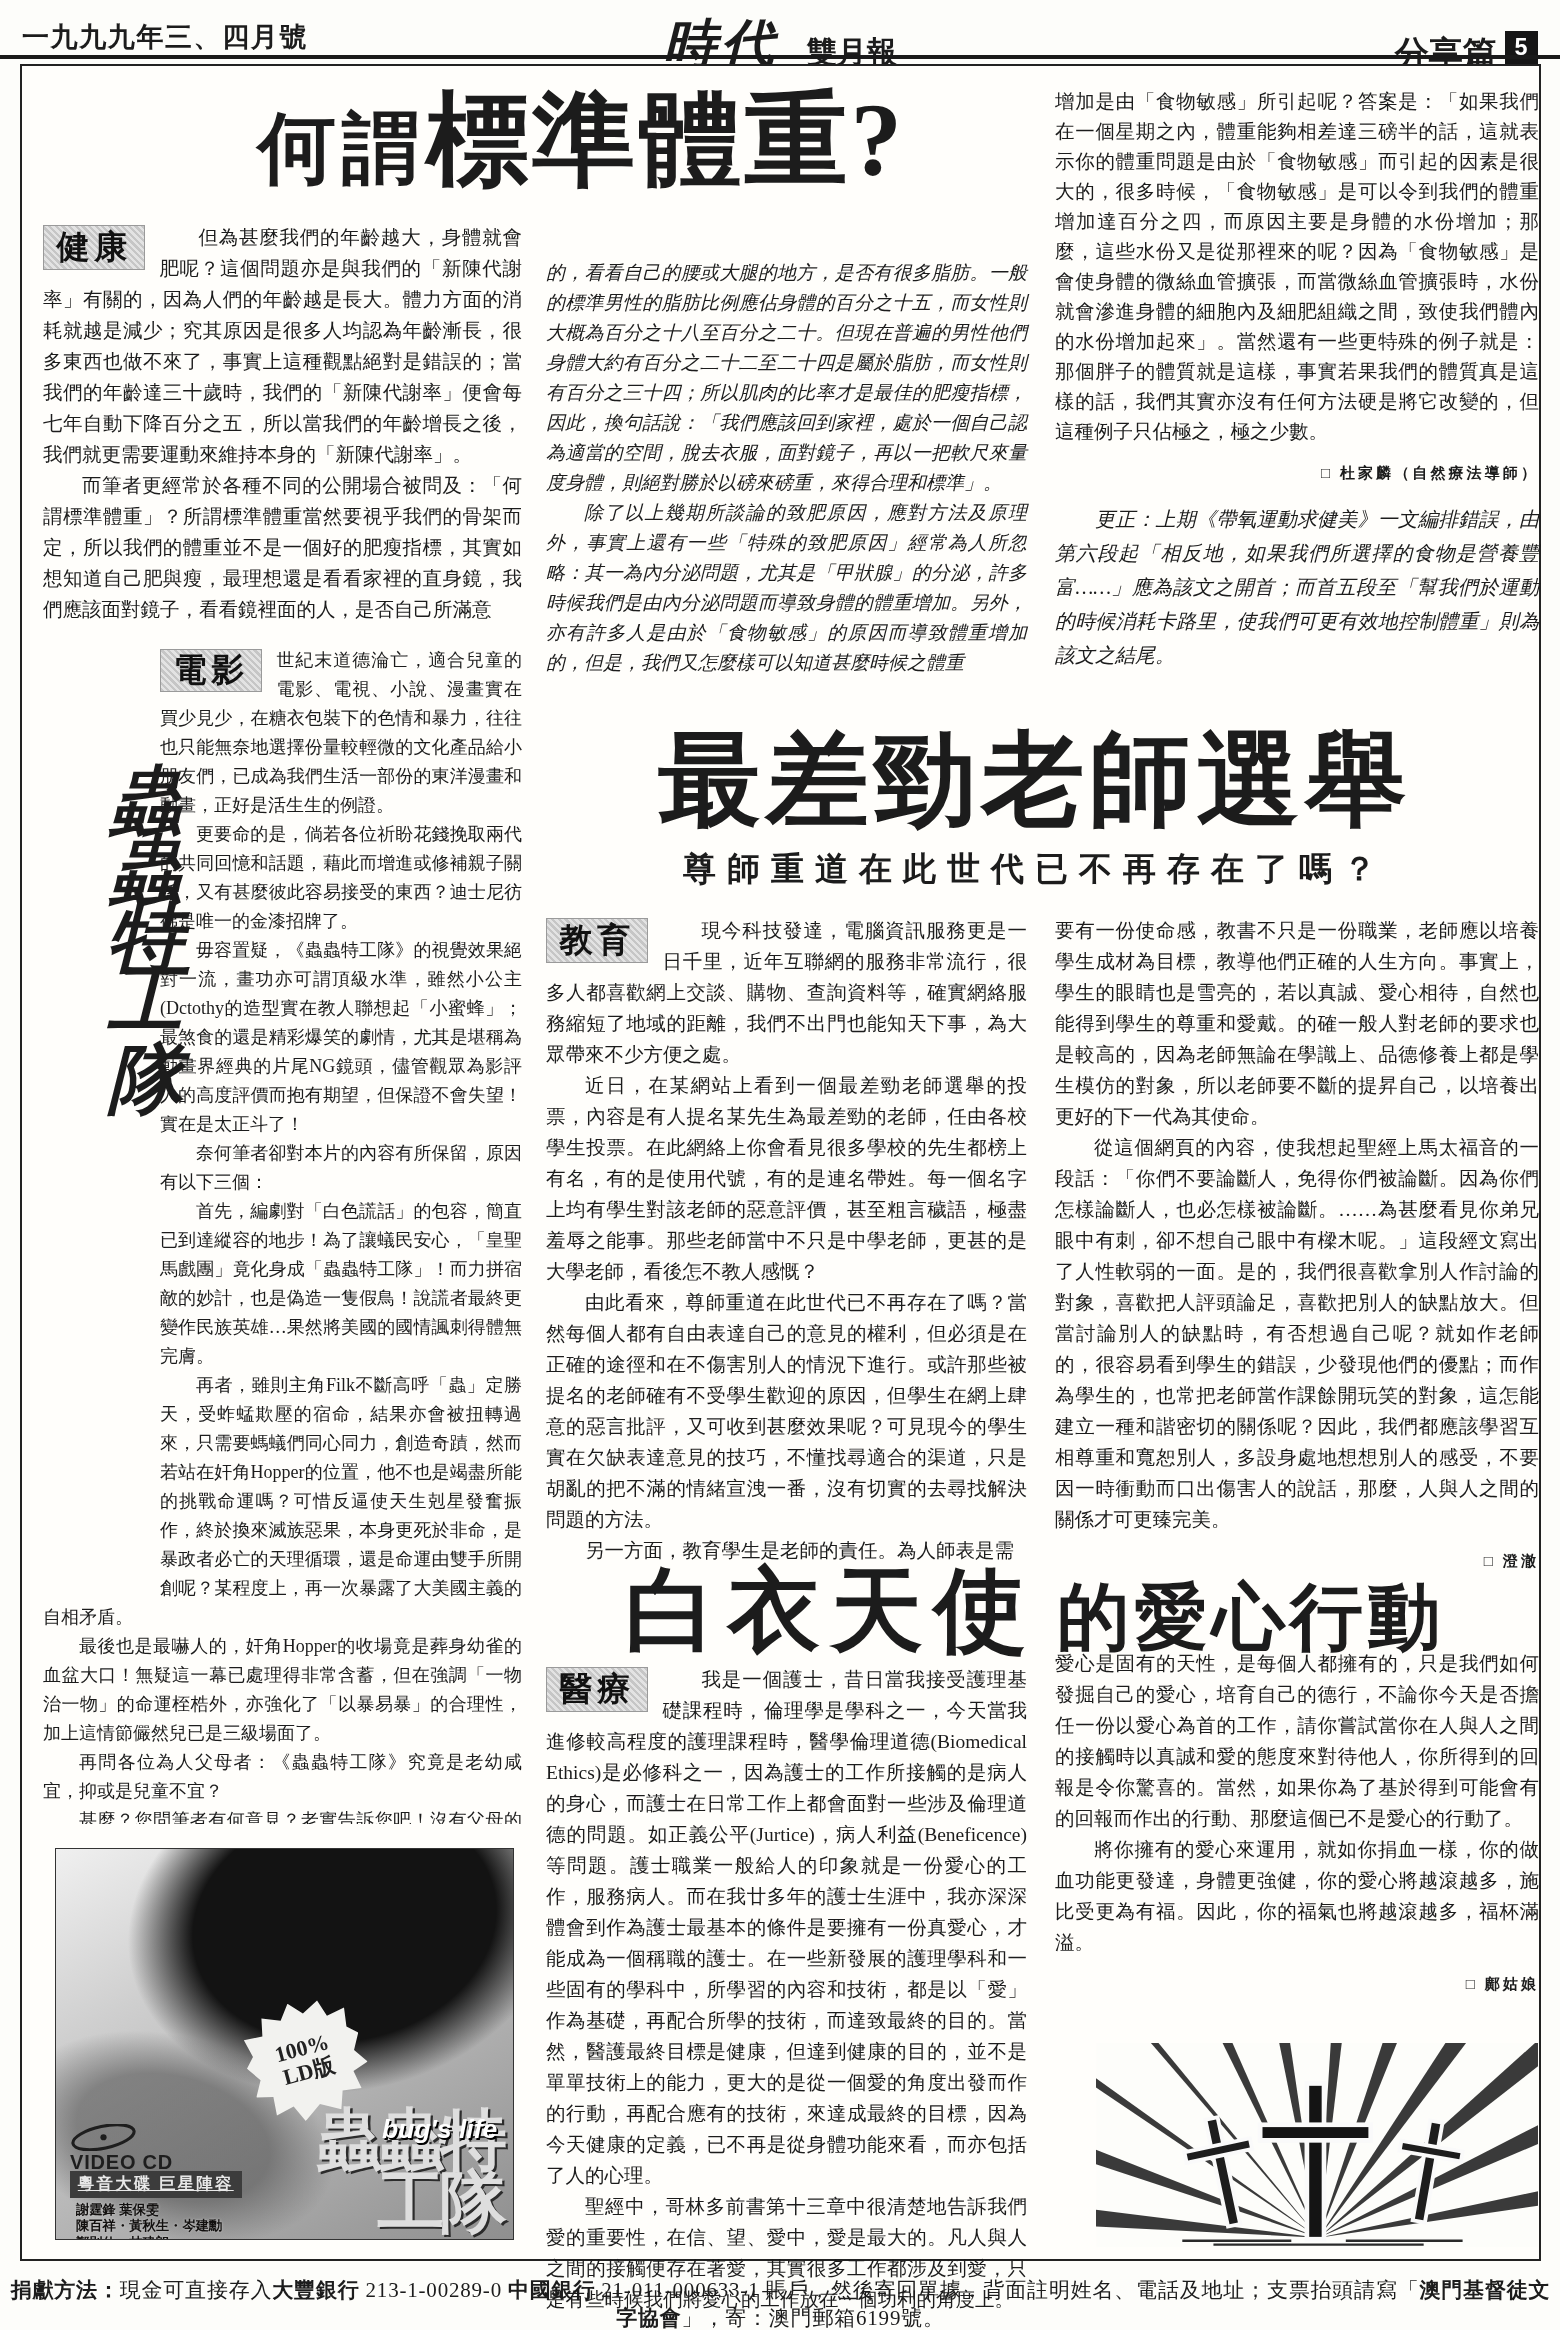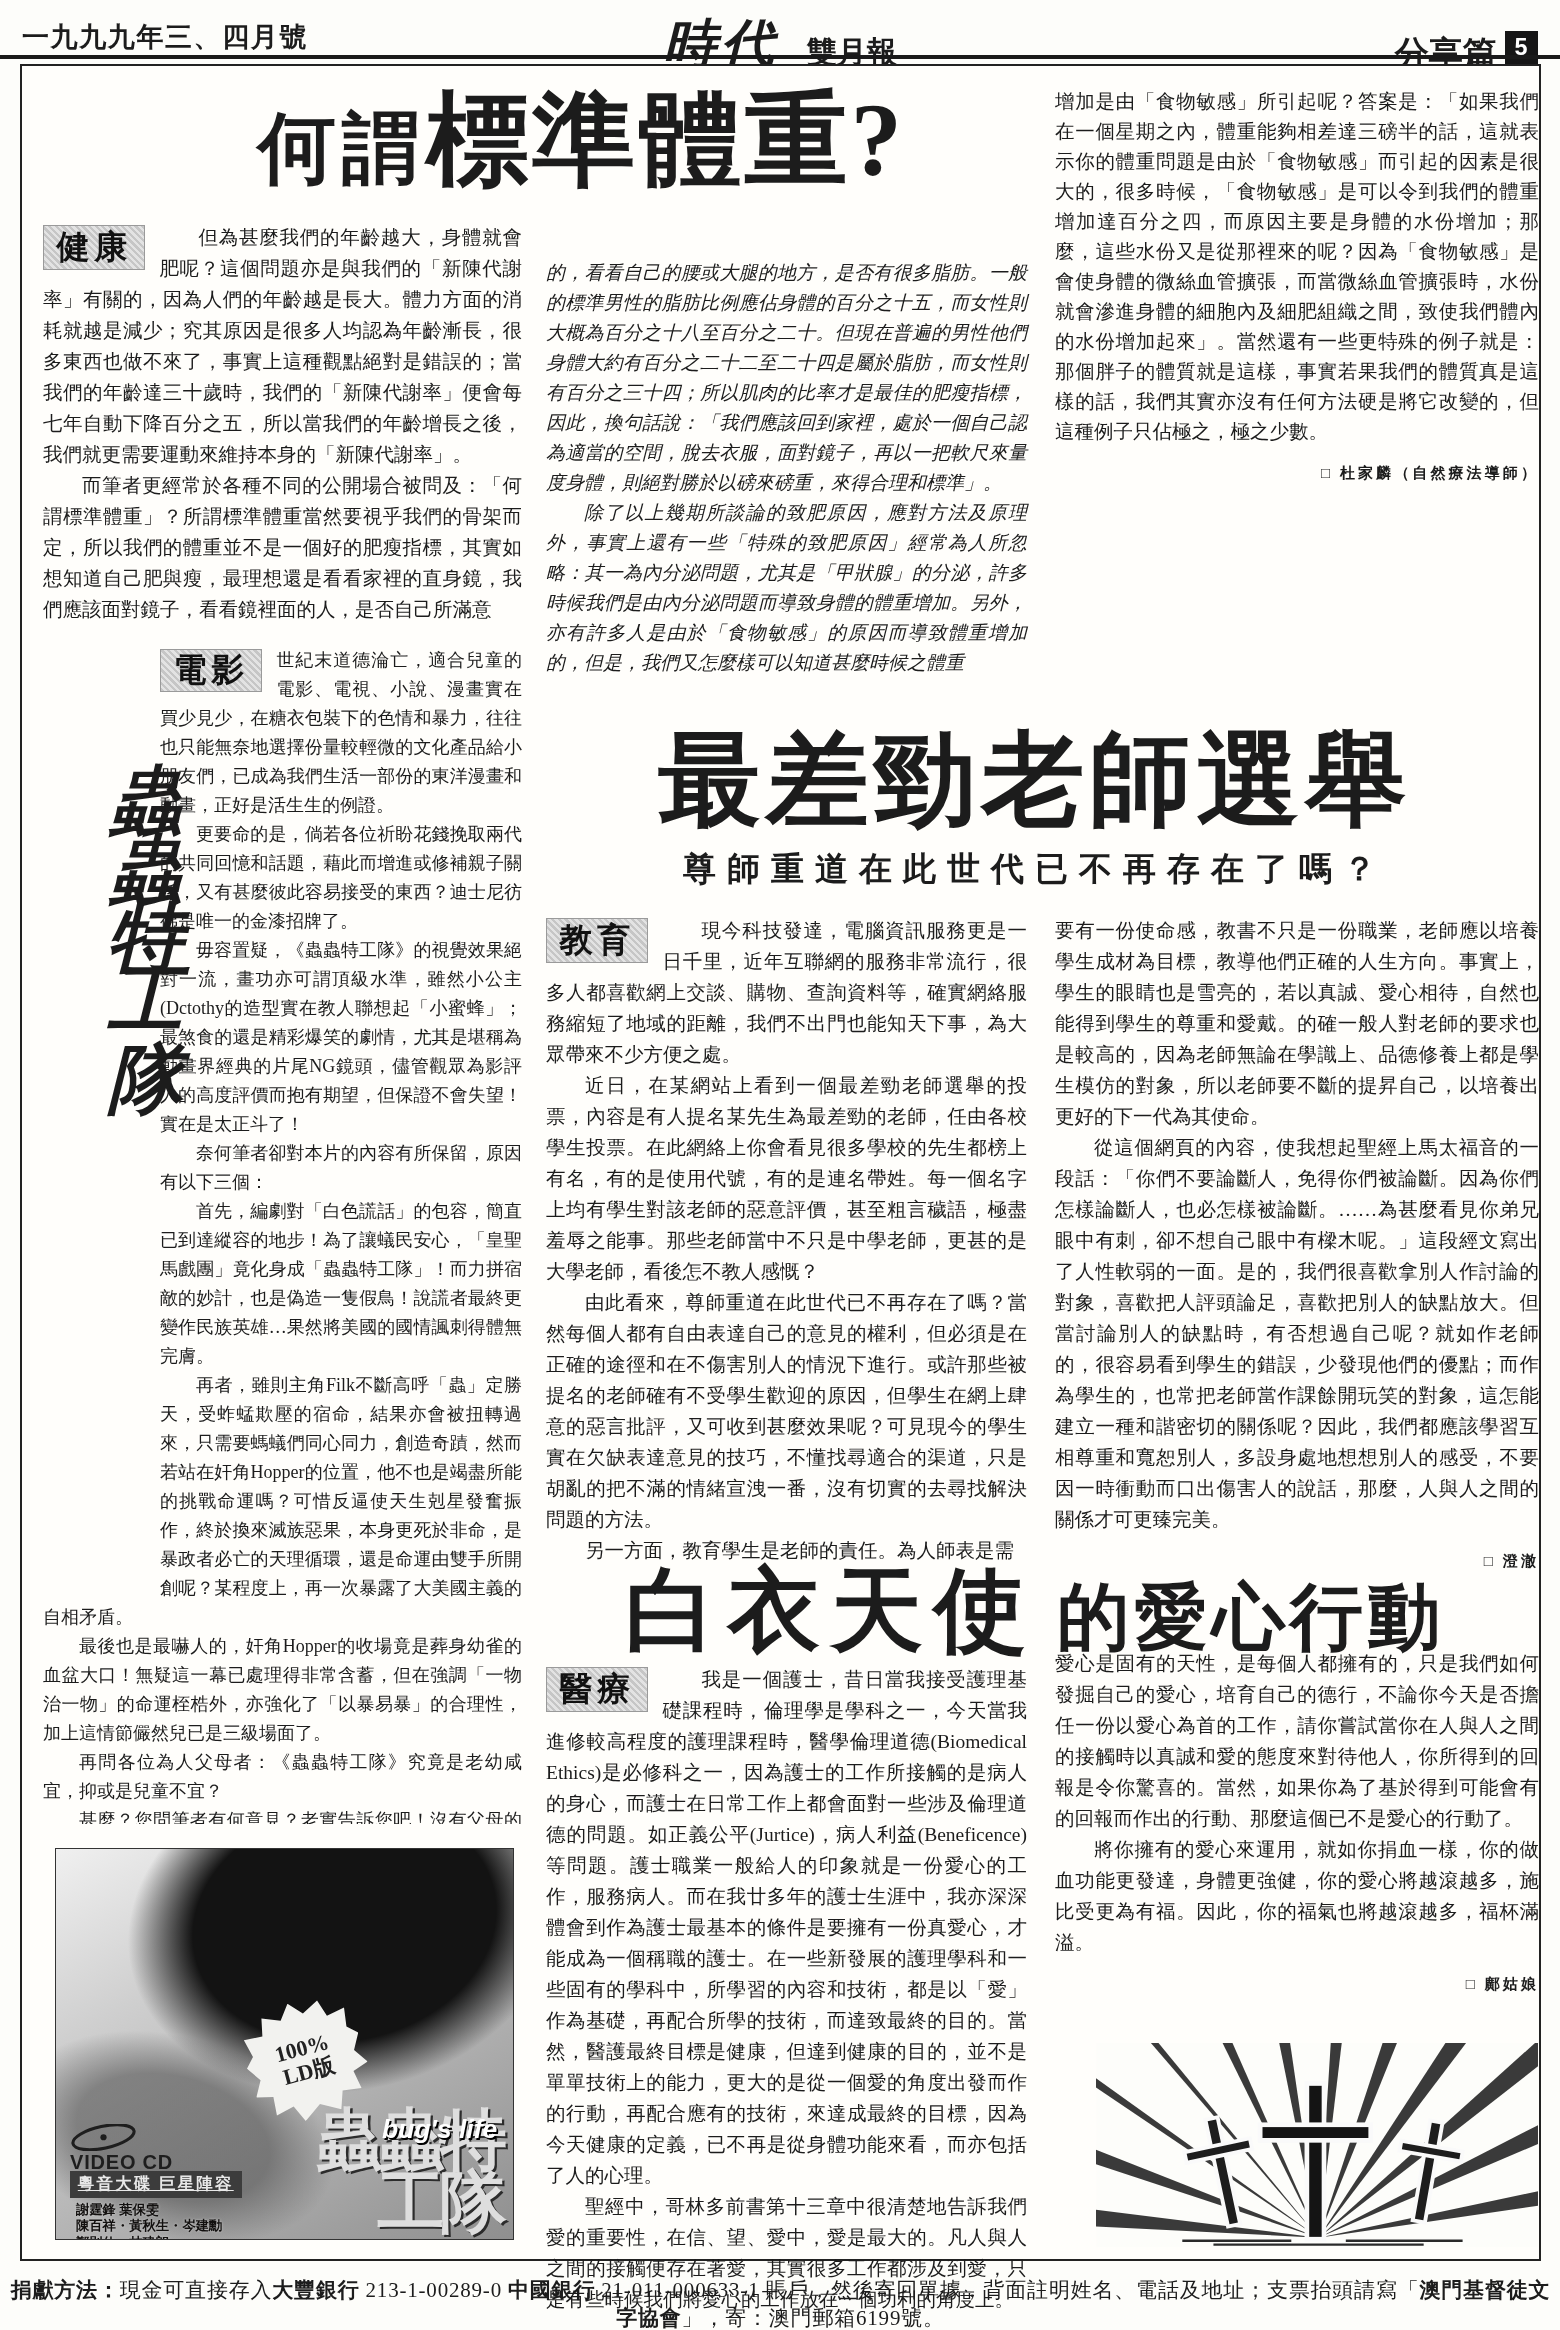--- a/index.html
+++ b/index.html
@@ -120,20 +120,21 @@
   </div>
 
   <div class="flow body24" id="weight-col2">
     <p class="para noindent">的，看看自己的腰或大腿的地方，是否有很多脂肪。一般的標準男性的脂肪比例應佔身體的百分之十五，而女性則大概為百分之十八至百分之二十。但現在普遍的男性他們身體大約有百分之二十二至二十四是屬於脂肪，而女性則有百分之三十四；所以肌肉的比率才是最佳的肥瘦指標，因此，換句話說：「我們應該回到家裡，處於一個自己認為適當的空間，脫去衣服，面對鏡子，再以一把軟尺來量度身體，則絕對勝於以磅來磅重，來得合理和標準」。</p>
     <p class="para">除了以上幾期所談論的致肥原因，應對方法及原理外，事實上還有一些「特殊的致肥原因」經常為人所忽略：其一為內分泌問題，尤其是「甲狀腺」的分泌，許多時候我們是由內分泌問題而導致身體的體重增加。另外，亦有許多人是由於「食物敏感」的原因而導致體重增加的，但是，我們又怎麼樣可以知道甚麼時候之體重</p>
   </div>
 
   <div class="flow" id="weight-col3">
     <p class="para noindent">增加是由「食物敏感」所引起呢？答案是：「如果我們在一個星期之內，體重能夠相差達三磅半的話，這就表示你的體重問題是由於「食物敏感」而引起的因素是很大的，很多時候，「食物敏感」是可以令到我們的體重增加達百分之四，而原因主要是身體的水份增加；那麼，這些水份又是從那裡來的呢？因為「食物敏感」是會使身體的微絲血管擴張，而當微絲血管擴張時，水份就會滲進身體的細胞內及細肥組織之間，致使我們體內的水份增加起來」。當然還有一些更特殊的例子就是：那個胖子的體質就是這樣，事實若果我們的體質真是這樣的話，我們其實亦沒有任何方法硬是將它改變的，但這種例子只佔極之，極之少數。</p>
     <div class="byline">□ 杜家麟（自然療法導師）</div>
+    <p class="correction">更正：上期《帶氧運動求健美》一文編排錯誤，由第六段起「相反地，如果我們所選擇的食物是營養豐富……」應為該文之開首；而首五段至「幫我們於運動的時候消耗卡路里，使我們可更有效地控制體重」則為該文之結尾。</p>
   </div>
 
   <div class="flow body23" id="movie-flow">
     <div id="vertical-title">蟲蟲特工隊</div>
     <span class="tag">電影</span>
     <p class="para noindent">世紀末道德淪亡，適合兒童的電影、電視、小說、漫畫實在買少見少，在糖衣包裝下的色情和暴力，往往也只能無奈地選擇份量較輕微的文化產品給小朋友們，已成為我們生活一部份的東洋漫畫和動畫，正好是活生生的例證。</p>
     <p class="para">更要命的是，倘若各位祈盼花錢挽取兩代的共同回憶和話題，藉此而增進或修補親子關係，又有甚麼彼此容易接受的東西？迪士尼彷彿是唯一的金漆招牌了。</p>
     <p class="para">毋容置疑，《蟲蟲特工隊》的視覺效果絕對一流，畫功亦可謂頂級水準，雖然小公主(Dctothy的造型實在教人聯想起「小蜜蜂」；最煞食的還是精彩爆笑的劇情，尤其是堪稱為動畫界經典的片尾NG鏡頭，儘管觀眾為影評人的高度評價而抱有期望，但保證不會失望！實在是太正斗了！</p>
     <p class="para">奈何筆者卻對本片的內容有所保留，原因有以下三個：</p>
     <p class="para">首先，編劇對「白色謊話」的包容，簡直已到達縱容的地步！為了讓蟻民安心，「皇聖馬戲團」竟化身成「蟲蟲特工隊」！而力拼宿敵的妙計，也是偽造一隻假鳥！說謊者最終更變作民族英雄…果然將美國的國情諷刺得體無完膚。</p>

